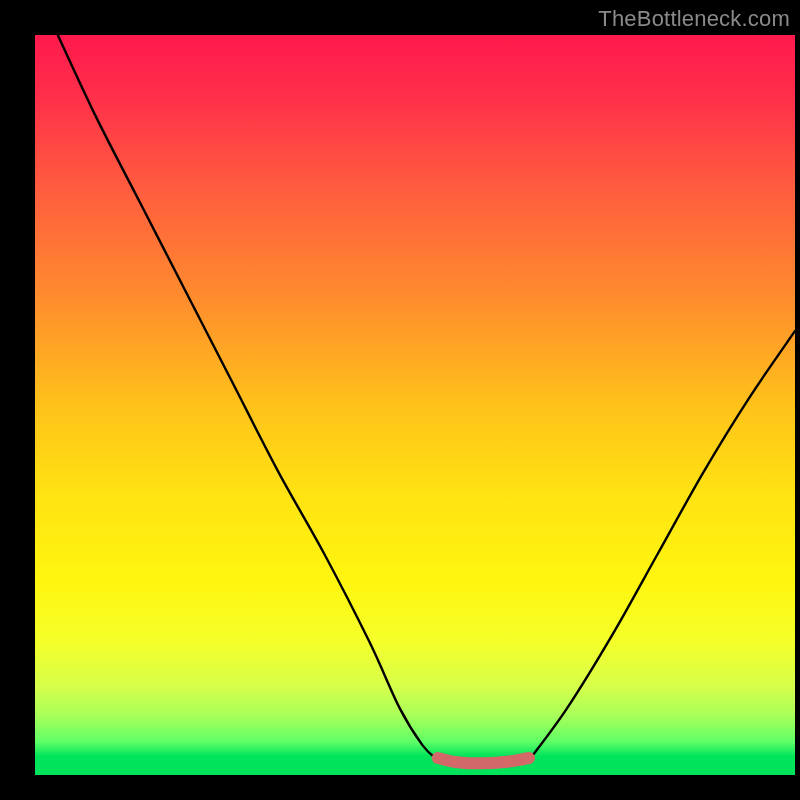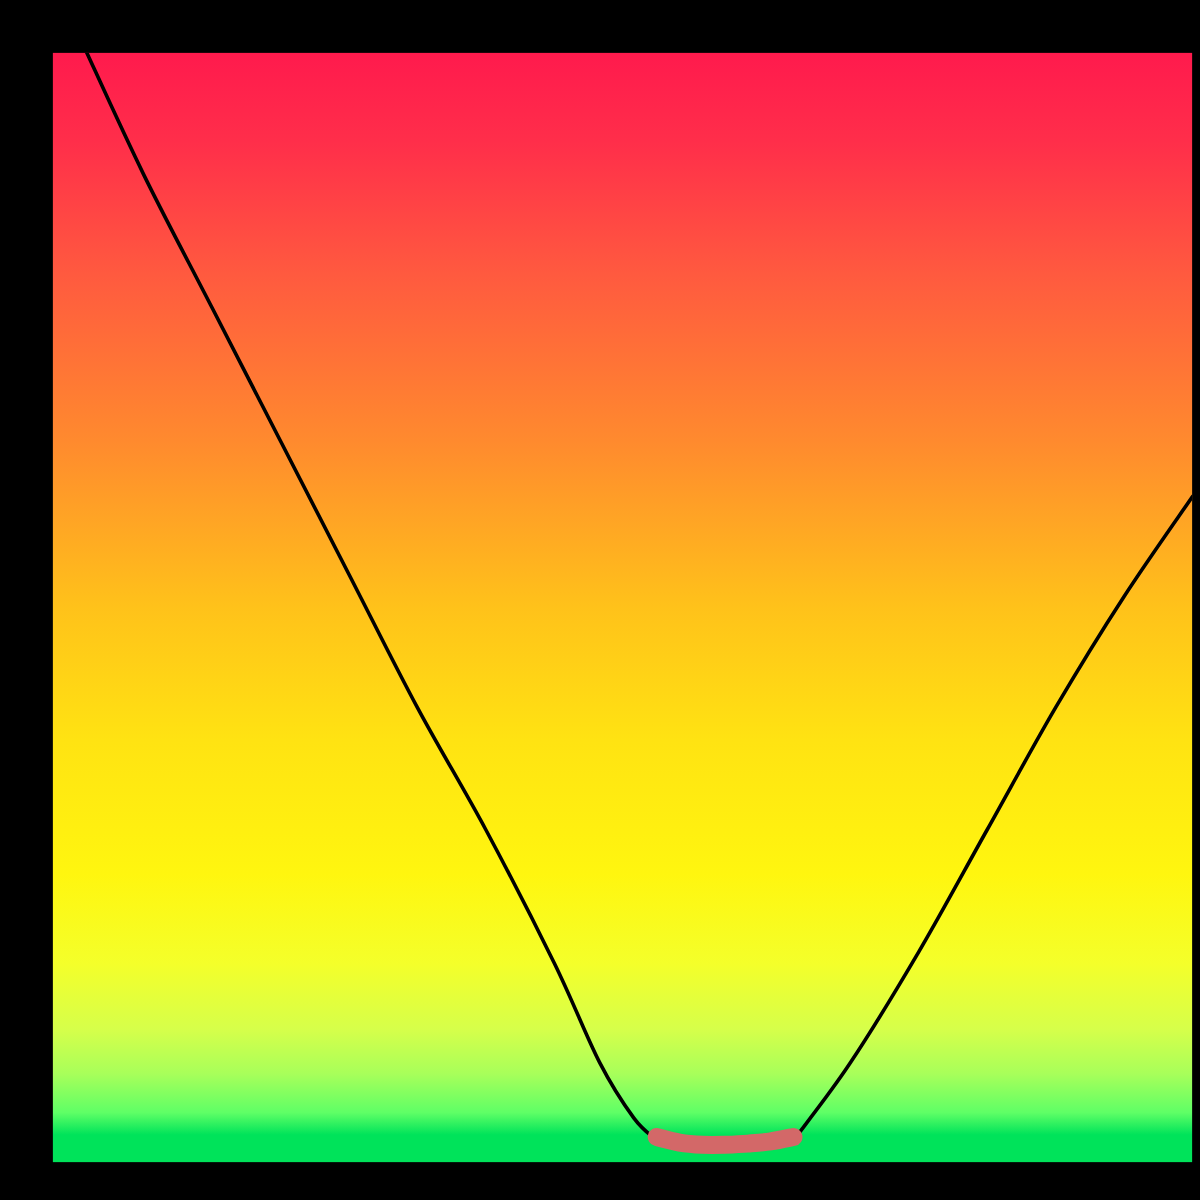--- a/index.html
+++ b/index.html
@@ -39,20 +39,21 @@
   .curves {
     position: absolute;
     inset: 0;
   }
 </style>
 </head>
 <body>
 
 <div class="frame">
 
+  <div class="watermark">TheBottleneck.com</div>
 
   <div class="plot">
     <svg class="gradient" viewBox="0 0 760 740" preserveAspectRatio="none" width="760" height="740">
       <defs>
         <linearGradient id="bg" x1="0" y1="0" x2="0" y2="1">
             <stop offset="0.00%" stop-color="#ff1a4d"></stop>
             <stop offset="8.00%" stop-color="#ff2e4a"></stop>
             <stop offset="20.00%" stop-color="#ff5a3f"></stop>
             <stop offset="35.00%" stop-color="#ff8a2e"></stop>
             <stop offset="50.00%" stop-color="#ffc21a"></stop>

